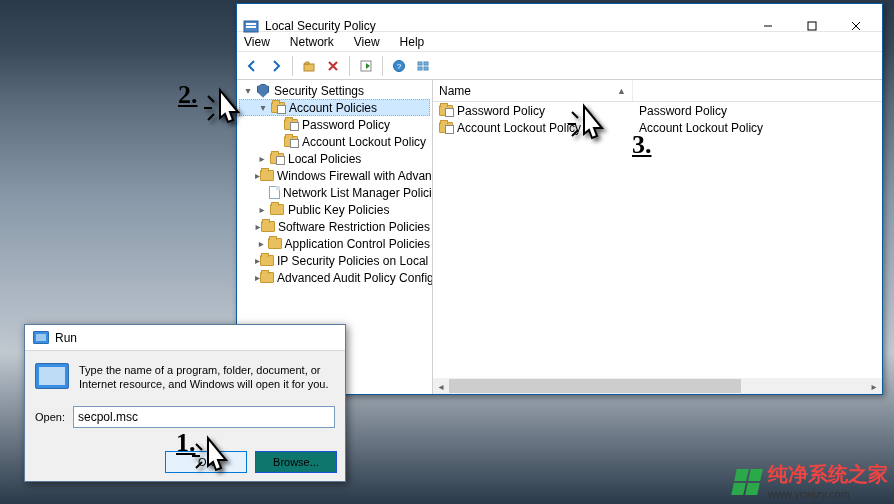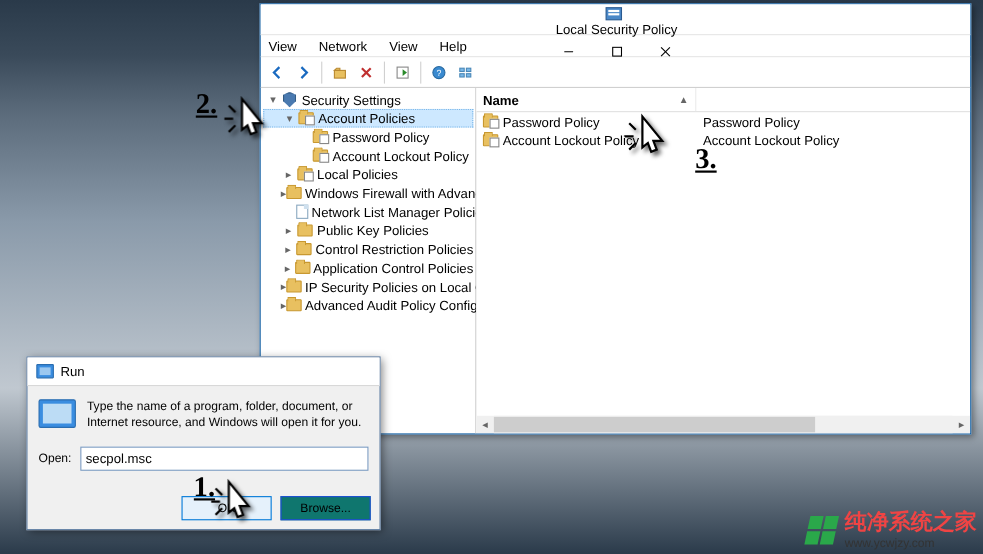--- a/index.html
+++ b/index.html
@@ -14,22 +14,22 @@
   }
   
   .lsp-window {
     position: absolute; left: 236px; top: 3px;
     width: 647px; height: 392px;
     background: #fff;
     border: 1px solid #0a5aa0;
     box-shadow: 2px 2px 6px rgba(0,0,0,.4);
   }
   .lsp-title {
-    height: 28px; display: flex; align-items: center; padding: 0 4px 0 6px;
-    background: #fff; border-bottom: 1px solid #e6e6e6; flex-direction: column;
+    height: 28px; display: flex; align-items: center; padding: 16px 4px 0 6px;
+    background: #fff; border-bottom: 1px solid #e6e6e6;
   }
   .lsp-title .icon { width: 16px; height: 16px; margin-right: 6px; }
   .lsp-title .title-text { flex: 1; font-size: 12px; }
   .win-ctrls { display: flex; }
   .win-btn { width: 44px; height: 26px; display: flex; align-items: center; justify-content: center; }
   .win-btn svg { width: 10px; height: 10px; }
   .menubar { height: 20px; display: flex; align-items: center; padding: 0 4px; gap: 14px; font-size: 12px; border-bottom: 1px solid #e6e6e6; }
   .menubar span { padding: 2px 3px; }
   .toolbar { height: 28px; display: flex; align-items: center; padding: 0 4px; gap: 2px; border-bottom: 1px solid #d0d0d0; }
   .tbtn { width: 22px; height: 22px; display:flex; align-items:center; justify-content:center; border: 1px solid transparent; }
@@ -43,21 +43,21 @@
   .expander { width:14px; height:14px; display:flex; align-items:center; justify-content:center; color:#666; font-size:10px; }
   .tree-icon { width:16px; height:14px; display:flex; align-items:center; justify-content:center; margin-right:3px; }
   .folder { width:14px; height:11px; background:#e8c060; border:1px solid #c89830; border-radius:1px; position:relative; }
   .folder::before { content:""; position:absolute; top:-3px; left:0; width:6px; height:3px; background:#e8c060; border:1px solid #c89830; border-bottom:none; border-radius:1px 1px 0 0; }
   .folder.pol::after { content:""; position:absolute; right:-2px; bottom:-2px; width:7px; height:7px; background:#fff; border:1px solid #888; }
   .shield-sm { width:12px; height:14px; background:#4a7ab0; clip-path: polygon(50% 0%, 100% 20%, 100% 60%, 50% 100%, 0% 60%, 0% 20%); border:1px solid #345a80; }
   .doc-sm { width:11px; height:13px; background:#fff; border:1px solid #8aa8c0; position:relative; }
   .doc-sm::after { content:""; position:absolute; right:-1px; top:-1px; width:4px; height:4px; background:#cfe0ee; }
   .list-header { display:flex; height:22px; border-bottom: 1px solid #e0e0e0; background:#fff; font-size:12px; }
   .col { display:flex; align-items:center; padding:0 6px; border-right:1px solid #ececec; }
-  .col-name { width:200px;font-weight:bold; }
+  .col-name { width:200px; }
   .col-desc { flex:1; }
   .sort-arrow { margin-left:auto; font-size:9px; color:#666; }
   .list-row { display:flex; height:17px; align-items:center; }
   .list-row .cell { padding:0 6px; display:flex; align-items:center; }
   .list-row .cell-name { width:200px; }
   .list-row .cell-desc { flex:1; }
   .list-row .folder { margin-right:4px; }
   .hscroll { position:absolute; bottom:0; left:0; right:0; height:16px; background:#f0f0f0; display:flex; align-items:center; }
   .hscroll .track { flex:1; height:16px; background:#f0f0f0; position:relative; }
   .hscroll .thumb { position:absolute; left:0; top:1px; height:14px; width:70%; background:#cdcdcd; }
@@ -240,21 +240,21 @@
           <span class="tree-icon">
               <span class="folder"></span>
             </span>
           <span>Public Key Policies</span>
         </div>
         <div class="tree-row" style="padding-left:16px">
           <span class="expander">▸</span>
           <span class="tree-icon">
               <span class="folder"></span>
             </span>
-          <span>Control Restriction Policies</span>
+          <span>Software Restriction Policies</span>
         </div>
         <div class="tree-row" style="padding-left:16px">
           <span class="expander">▸</span>
           <span class="tree-icon">
               <span class="folder"></span>
             </span>
           <span>Application Control Policies</span>
         </div>
         <div class="tree-row" style="padding-left:16px">
           <span class="expander">▸</span>

